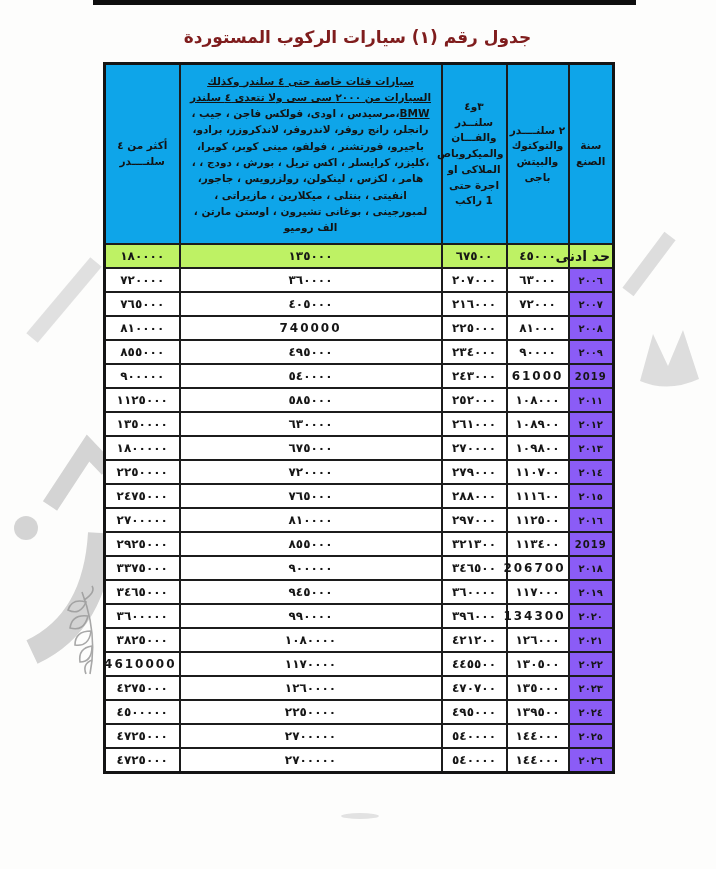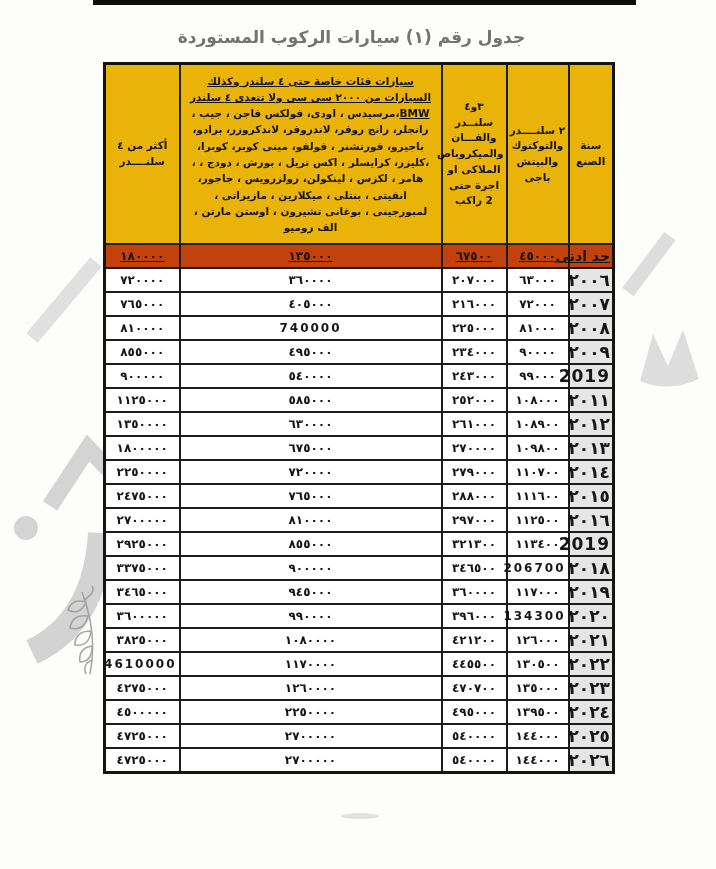--- a/index.html
+++ b/index.html
@@ -3,42 +3,42 @@
 <meta charset="utf-8">
 <style>
   html,body{margin:0;padding:0;}
   body{width:716px;height:869px;overflow:hidden;background:#ffffff;}
   .page{
     position:relative;width:716px;height:869px;background:#fdfdfc;
     font-family:"DejaVu Sans","Liberation Sans",sans-serif;direction:rtl;color:#161616;
   }
   .topbar{position:absolute;left:93px;top:0;width:543px;height:5px;background:#0e0e0e;z-index:3;}
   .doc-title{
-    position:absolute;top:27px;left:97px;width:509px;text-align:center;
-    font-size:17px;font-weight:bold;color:#737373;letter-spacing:0.5px;z-index:2;
+    position:absolute;top:27px;left:103px;width:509px;text-align:center;
+    font-size:17px;font-weight:bold;color:#7f1d1d;letter-spacing:0.5px;z-index:2;
   }
   .wm{position:absolute;left:0;top:0;z-index:0;pointer-events:none;}
   table.main{
     position:absolute;left:103px;top:62px;width:509px;z-index:1;
     border-collapse:collapse;direction:rtl;table-layout:fixed;
     border:3px solid #141414;
   }
   th,td{border:2px solid #1c1c1c;text-align:center;vertical-align:middle;padding:0 2px;}
   thead th{
-    background:#eab308;font-weight:bold;font-size:10.5px;line-height:1.5;
+    background:#0ea5e9;font-weight:bold;font-size:10.5px;line-height:1.5;
     height:178px;color:#131313;
   }
   th.special-hdr{font-size:10.5px;padding:0 6px;line-height:1.55;}
   .uline{text-decoration:underline;}
   tbody td{
     height:22px;background:#ffffff;font-size:12px;font-weight:bold;
     letter-spacing:2px;white-space:nowrap;
   }
-  tbody td.year-cell{background:#e5e5e5;letter-spacing:1px;font-size:17px;}
-  tbody tr.min-row td{background:#c2410c;text-decoration:underline;}
+  tbody td.year-cell{background:#8b5cf6;letter-spacing:1px;font-size:10px;}
+  tbody tr.min-row td{background:#bef264;}
   tbody tr.min-row td.year-cell{letter-spacing:0;font-size:14px;}
 </style>
 </head>
 <body>
 
 <div class="page">
 
   <svg class="wm" width="716" height="869" viewBox="0 0 716 869">
 
     <g opacity="0.8">
@@ -75,21 +75,21 @@
       <col style="width:45px">
       <col style="width:62px">
       <col style="width:65px">
       <col style="width:262px">
       <col style="width:75px">
     </colgroup>
     <thead>
       <tr>
         <th>سنة الصنع</th>
         <th>٢ سلنــــدر والتوكتوك والبيتش باجى</th>
-        <th>٣و٤ سلنــدر والفـــان والميكروباص الملاكى او اجرة حتى 2 راكب</th>
+        <th>٣و٤ سلنــدر والفـــان والميكروباص الملاكى او اجرة حتى 1 راكب</th>
         <th class="special-hdr">
           <span class="uline">سيارات فئات خاصة حتى ٤ سلندر وكذلك السيارات من ٢٠٠٠ سى سى ولا تتعدى ٤ سلندر BMW</span><span>،مرسيدس ، اودى، فولكس فاجن ، جيب ، رانجلر، رانج روفر، لاندروفر، لاندكروزر، برادو، باجيرو، فورتشنر ، فولفو، مينى كوبر، كوبرا، ،كليزر، كرايسلر ، اكس تريل ، بورش ، دودج ، ، هامر ، لكزس ، لينكولن، رولزرويس ، جاجور، انفيتى ، بنتلى ، ميكلارين ، مازيراتى ، لمبورجينى ، بوغانى تشيرون ، اوستن مارتن ، الف روميو</span>
         </th>
         <th>أكثر من ٤ سلنــــدر</th>
       </tr>
     </thead>
     <tbody>
         <tr class="min-row">
           <td class="year-cell">حد ادنى</td>
           <td>٤٥٠٠٠</td>
@@ -120,21 +120,21 @@
         </tr>
         <tr>
           <td class="year-cell">٢٠٠٩</td>
           <td>٩٠٠٠٠</td>
           <td>٢٣٤٠٠٠</td>
           <td>٤٩٥٠٠٠</td>
           <td>٨٥٥٠٠٠</td>
         </tr>
         <tr>
           <td class="year-cell">2019</td>
-          <td>٩٩٠٠٠</td>
+          <td>61000</td>
           <td>٢٤٣٠٠٠</td>
           <td>٥٤٠٠٠٠</td>
           <td>٩٠٠٠٠٠</td>
         </tr>
         <tr>
           <td class="year-cell">٢٠١١</td>
           <td>١٠٨٠٠٠</td>
           <td>٢٥٢٠٠٠</td>
           <td>٥٨٥٠٠٠</td>
           <td>١١٢٥٠٠٠</td>

